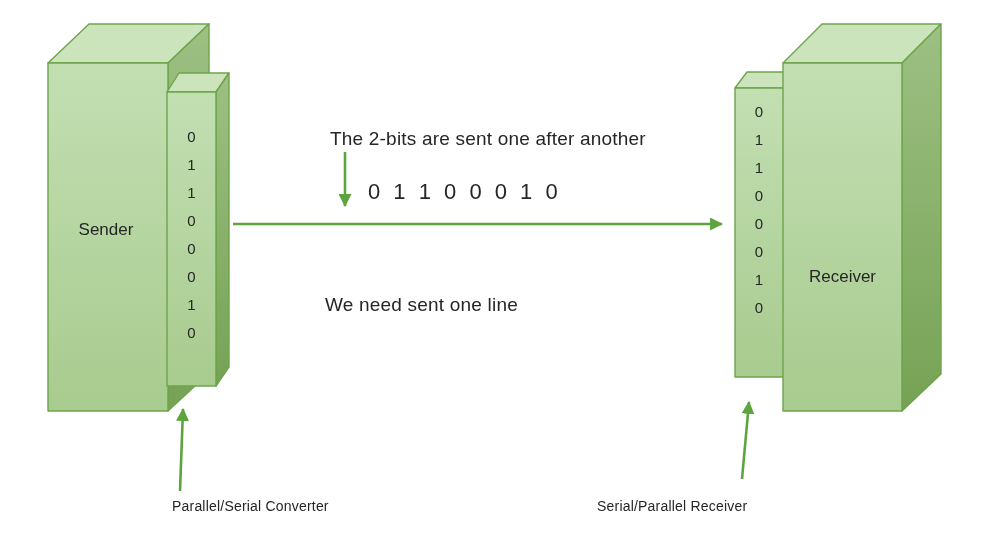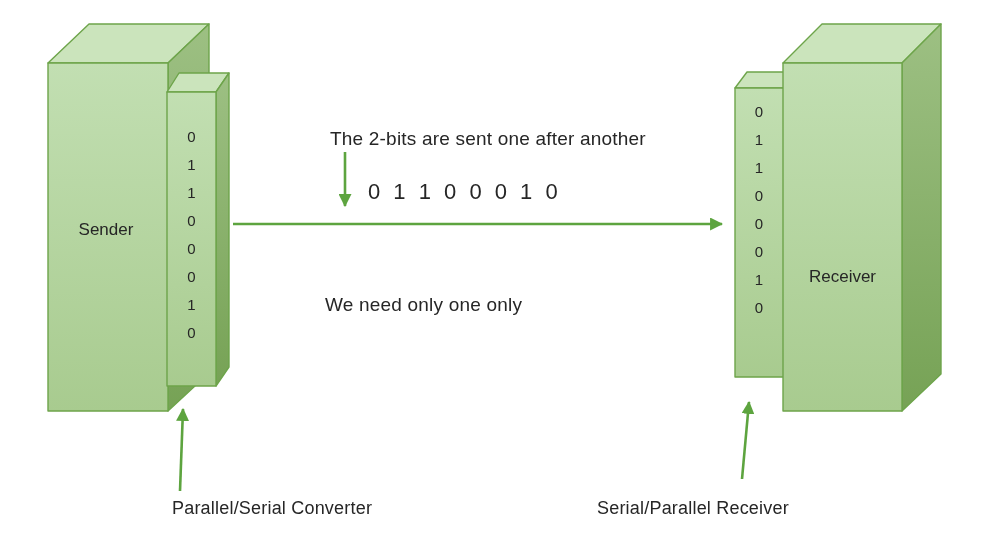--- a/index.html
+++ b/index.html
@@ -11,21 +11,21 @@
     color:#262626;
     overflow:hidden;
   }
   #shapes{position:absolute;left:0;top:0;}
   .txt{position:absolute;white-space:nowrap;color:#262626;}
   .node-label{width:120px;text-align:center;font-size:17px;line-height:20px;}
   .bits-col{text-align:center;font-size:15px;line-height:28px;}
   .bits-col .bit{display:block;}
   .note{font-size:19px;letter-spacing:0.2px;}
   .serial-bits{font-size:22px;line-height:26px;word-spacing:6px;letter-spacing:0.5px;}
-  .conv-label{font-size:18px;letter-spacing:0.2px;}
+  .conv-label{font-size:14px;letter-spacing:0.2px;}
 </style>
 </head>
 <body>
 
 <div id="stage">
 
   <svg id="shapes" width="999" height="544" viewBox="0 0 999 544">
     <defs>
       <linearGradient id="gFront" x1="0" y1="0" x2="0" y2="1">
         <stop offset="0" stop-color="#c2dfb2"></stop>
@@ -91,18 +91,18 @@
     <span class="bit">1</span>
     <span class="bit">0</span>
     <span class="bit">0</span>
     <span class="bit">0</span>
     <span class="bit">1</span>
     <span class="bit">0</span>
   </div>
 
   <div class="txt note" style="left:330px;top:128px;">The 2-bits are sent one after another</div>
   <div class="txt serial-bits" style="left:368px;top:179px;">0  1  1  0  0  0  1  0</div>
-  <div class="txt note" style="left:325px;top:294px;">We need only one only</div>
+  <div class="txt note" style="left:325px;top:294px;">We need sent one line</div>
 
   <div class="txt conv-label" style="left:172px;top:498px;">Parallel/Serial Converter</div>
   <div class="txt conv-label" style="left:597px;top:498px;">Serial/Parallel Receiver</div>
 
 </div>
 
 </body></html>

